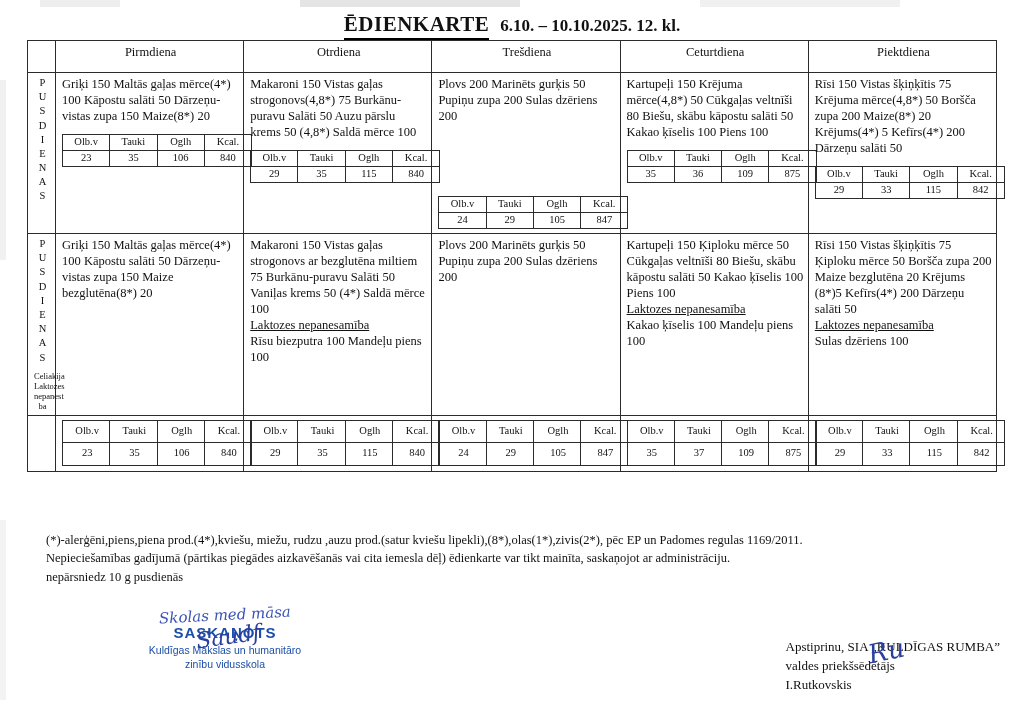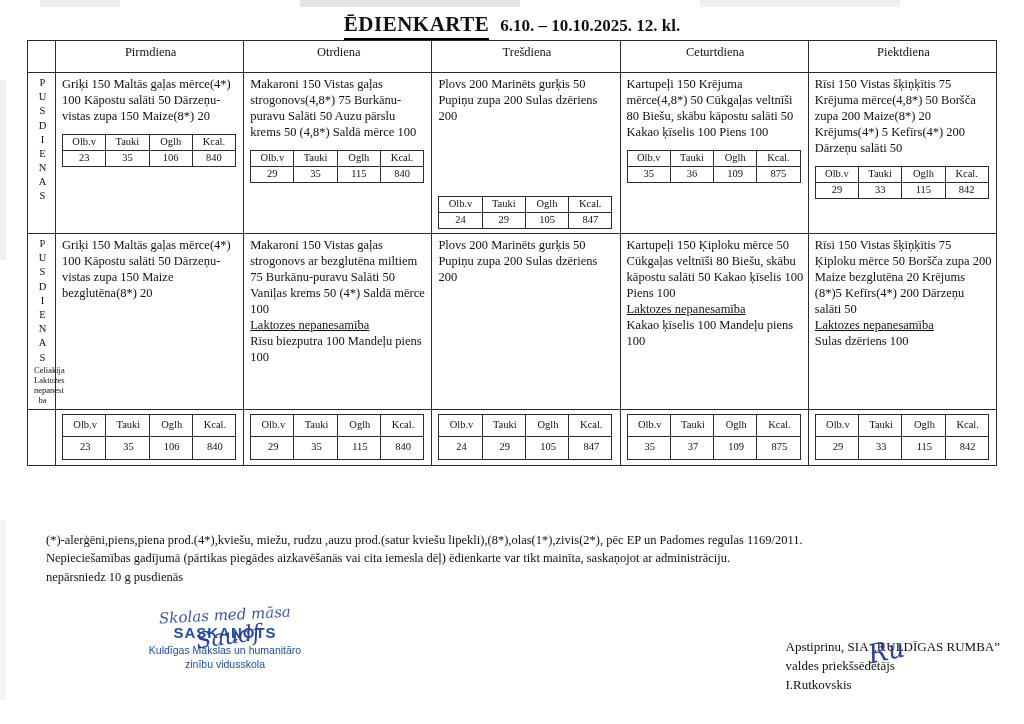--- a/index.html
+++ b/index.html
@@ -82,28 +82,29 @@
     font-size: 10.5px;
     letter-spacing: 0px;
     line-height: 1.35;
     display: block;
     font-weight: normal;
   }
   .side-small {
     display: block;
     font-size: 8.5px;
     line-height: 1.2;
+    margin-top: 6px;
   }
   .underline { text-decoration: underline; }
 
   
   table.nutri {
     border-collapse: collapse;
     margin-top: 8px;
-    width: 174px;
+    width: 190px;
     table-layout: fixed;
   }
   table.nutri td {
     border: 1px solid #2b2b2b;
     font-size: 10.5px;
     text-align: center;
     padding: 1px 0 2px 0;
     line-height: 1.15;
     vertical-align: middle;
   }

